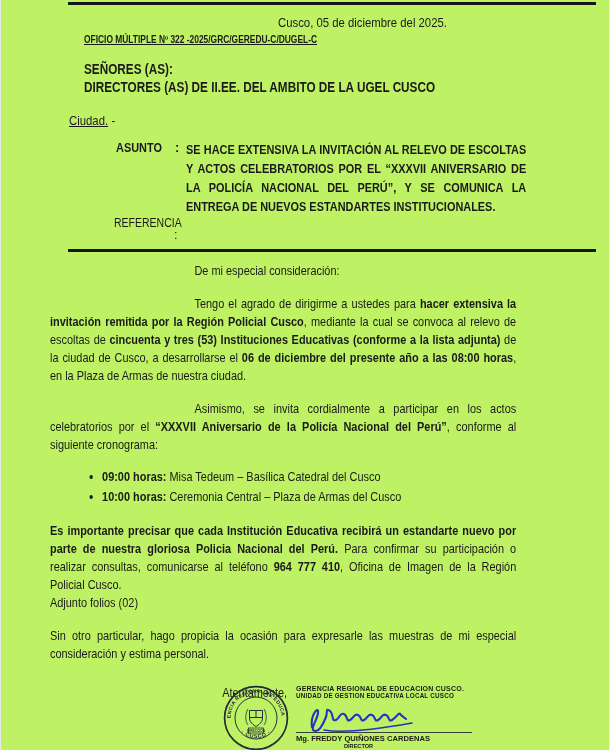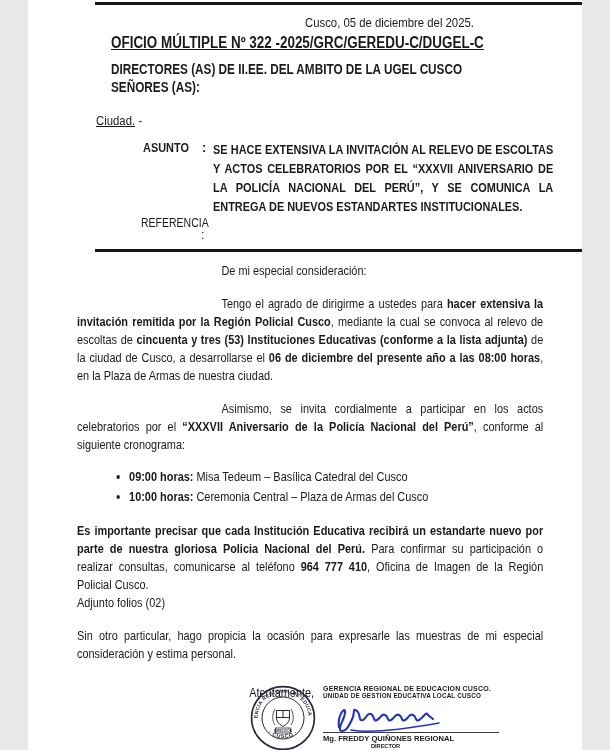--- a/index.html
+++ b/index.html
@@ -1,30 +1,30 @@
 <!DOCTYPE html>
 <html style="--text: #1a1a1a; --ink: #2434bd; --seal: #262a3a;"><head>
 <meta charset="utf-8">
 <style>
   html,body { margin:0; padding:0; background:#e8e8e8; }
   .page {
-    position:relative; width:554px; height:750px; background:#ffffff;
+    position:relative; width:608px; height:750px; background:#bef264;
     font-family:"Liberation Sans", sans-serif; color:var(--text,#1a1a1a);
     overflow:hidden; margin:0 auto;
   }
   
   .cz  { display:inline-block; transform:scaleX(0.84); transform-origin:0 0; white-space:nowrap; }
   .condb { transform:scaleX(0.84); transform-origin:0 0; }
 
   .rule { position:absolute; left:67px; width:528px; background:#161616; }
   .rule-top { top:2px; height:3px; }
   .rule-mid { top:249px; height:3px; }
 
   .date { position:absolute; top:15px; left:277px; font-size:13.5px; }
-  .oficio-title { position:absolute; top:34px; left:83px; font-size:16px; font-weight:bold; }
+  .oficio-title { position:absolute; top:34px; left:83px; font-size:10px; font-weight:bold; }
   .oficio-title .cz { text-decoration:underline; }
   .addressee { position:absolute; top:61px; left:83px; font-size:14px; font-weight:bold; line-height:17.5px; }
   .city { position:absolute; top:113px; left:68px; font-size:13.5px; }
   .city .u { text-decoration:underline; }
   .city .suffix { margin-left:4px; }
 
   .asunto-label { position:absolute; top:140px; left:115px; font-size:13px; font-weight:bold; }
   .asunto-colon { position:absolute; top:140px; left:174px; font-size:13px; font-weight:bold; }
   .asunto-text  { position:absolute; top:140px; left:185px; width:405px; font-size:13px;
                   font-weight:bold; line-height:19px; text-align:justify; }
@@ -65,24 +65,24 @@
   <div class="date">
     <span class="cz">Cusco, 05 de diciembre del 2025.</span>
   </div>
 
   <div class="oficio-title">
     <span class="cz">OFICIO MÚLTIPLE Nº 322 -2025/GRC/GEREDU-C/DUGEL-C</span>
   </div>
 
   <div class="addressee">
     <div>
-      <span class="cz">DIRECTORES (AS) DE II.EE. DEL AMBITO DE LA UGEL CUSCO</span>
+      <span class="cz">SEÑORES (AS):</span>
     </div>
     <div>
-      <span class="cz">SEÑORES (AS):</span>
+      <span class="cz">DIRECTORES (AS) DE II.EE. DEL AMBITO DE LA UGEL CUSCO</span>
     </div>
   </div>
 
   <div class="city">
     <span class="cz"><span class="u">Ciudad.</span><span class="suffix">-</span></span>
   </div>
 
   <div class="asunto-label">
     <span class="cz">ASUNTO</span>
   </div>
@@ -145,18 +145,18 @@
 
   <div class="sig-block">
     <div class="org1">GERENCIA REGIONAL DE EDUCACION CUSCO.</div>
     <div class="org2">UNIDAD DE GESTION EDUCATIVA LOCAL CUSCO</div>
     <svg class="sig-svg" width="130" height="36" viewBox="0 0 130 36">
       <g fill="none" stroke="var(--ink,#2434bd)" stroke-width="2.1" stroke-linecap="round">
         <path d="M10,27 C8,15 17,5 16,13 C15,21 7,30 13,31 C18,32 22,22 24,17 C26,11 23,8 28,11 C32,14 29,22 34,20 C38,18 38,12 42,14 C46,16 44,22 48,20 C52,18 52,13 56,15 C60,17 58,22 62,20 C66,18 66,13 70,15 C74,17 72,22 76,20 C80,18 80,13 84,15 C88,17 86,22 90,20 C95,17 97,11 99,15 L104,19"></path>
         <path d="M22,30 C45,34 82,28 110,23" stroke-width="1.6"></path>
       </g>
     </svg>
-    <div class="sig-name">Mg. FREDDY QUIÑONES REGIONAL</div>
+    <div class="sig-name">Mg. FREDDY QUIÑONES CARDENAS</div>
     <div class="sig-title">DIRECTOR</div>
     <div class="sig-office">UGEL CUSCO - U.E. Nº 313</div>
   </div>
 
 </div>
 
 </body></html>

